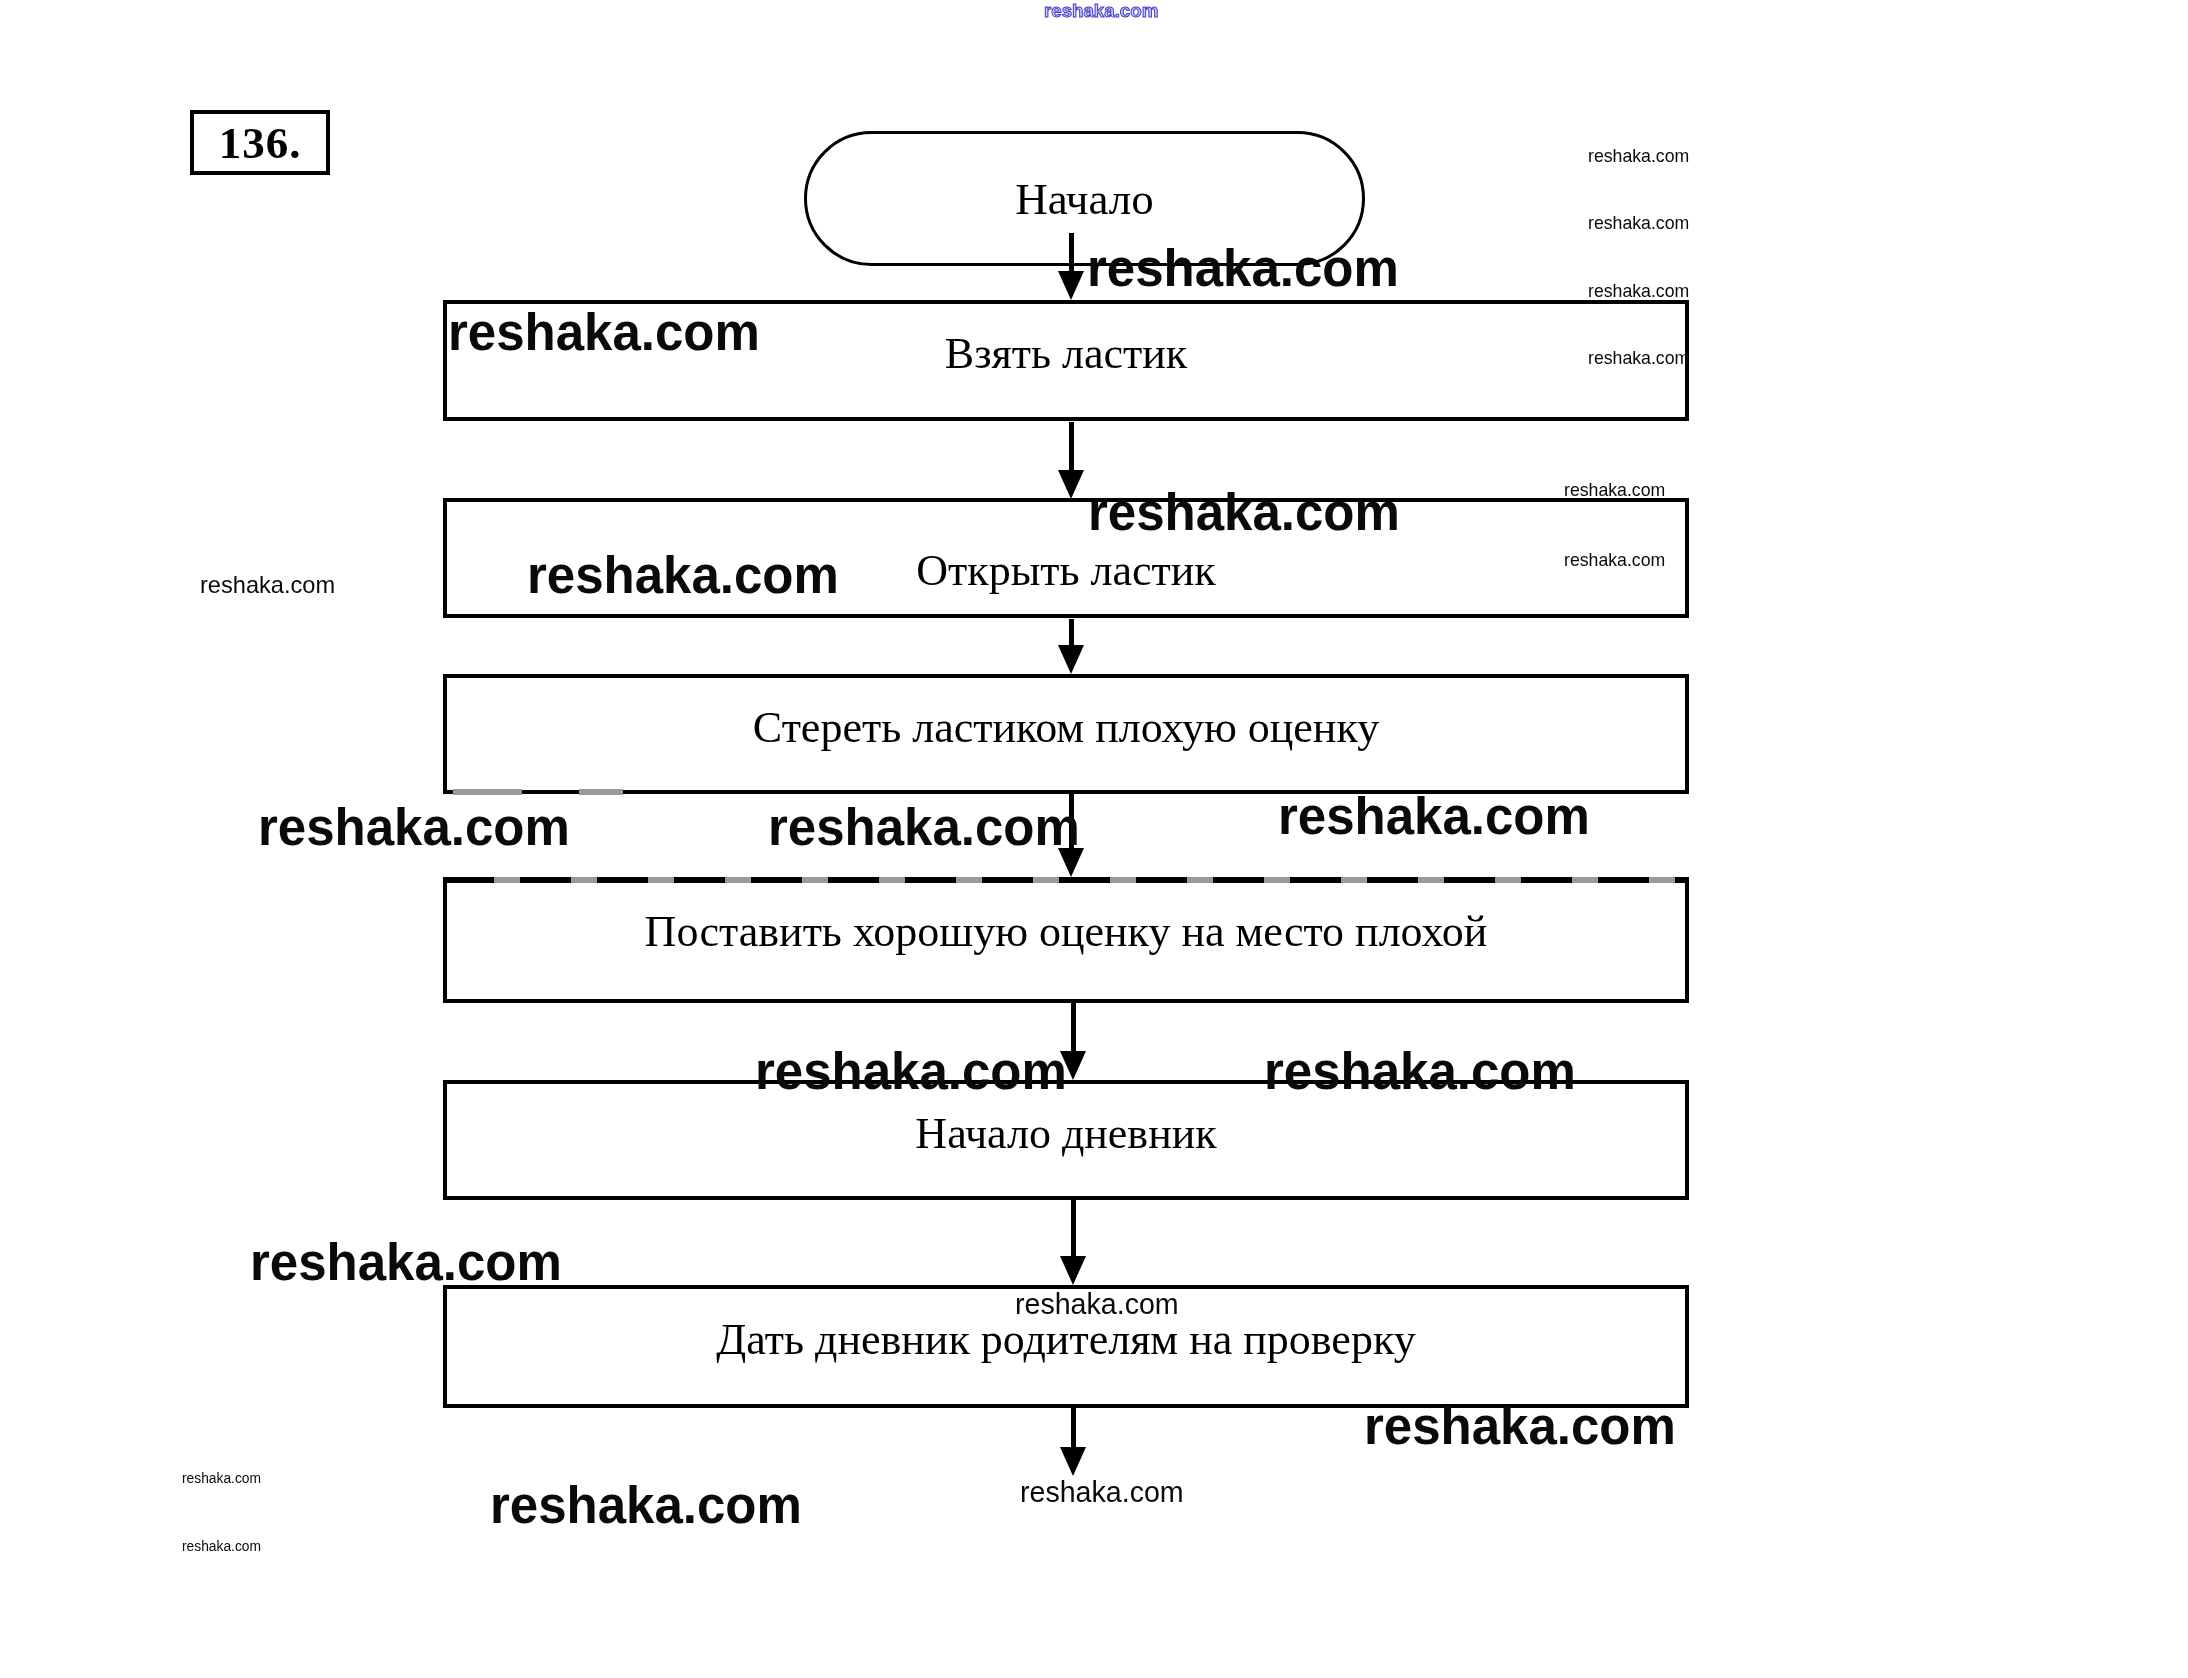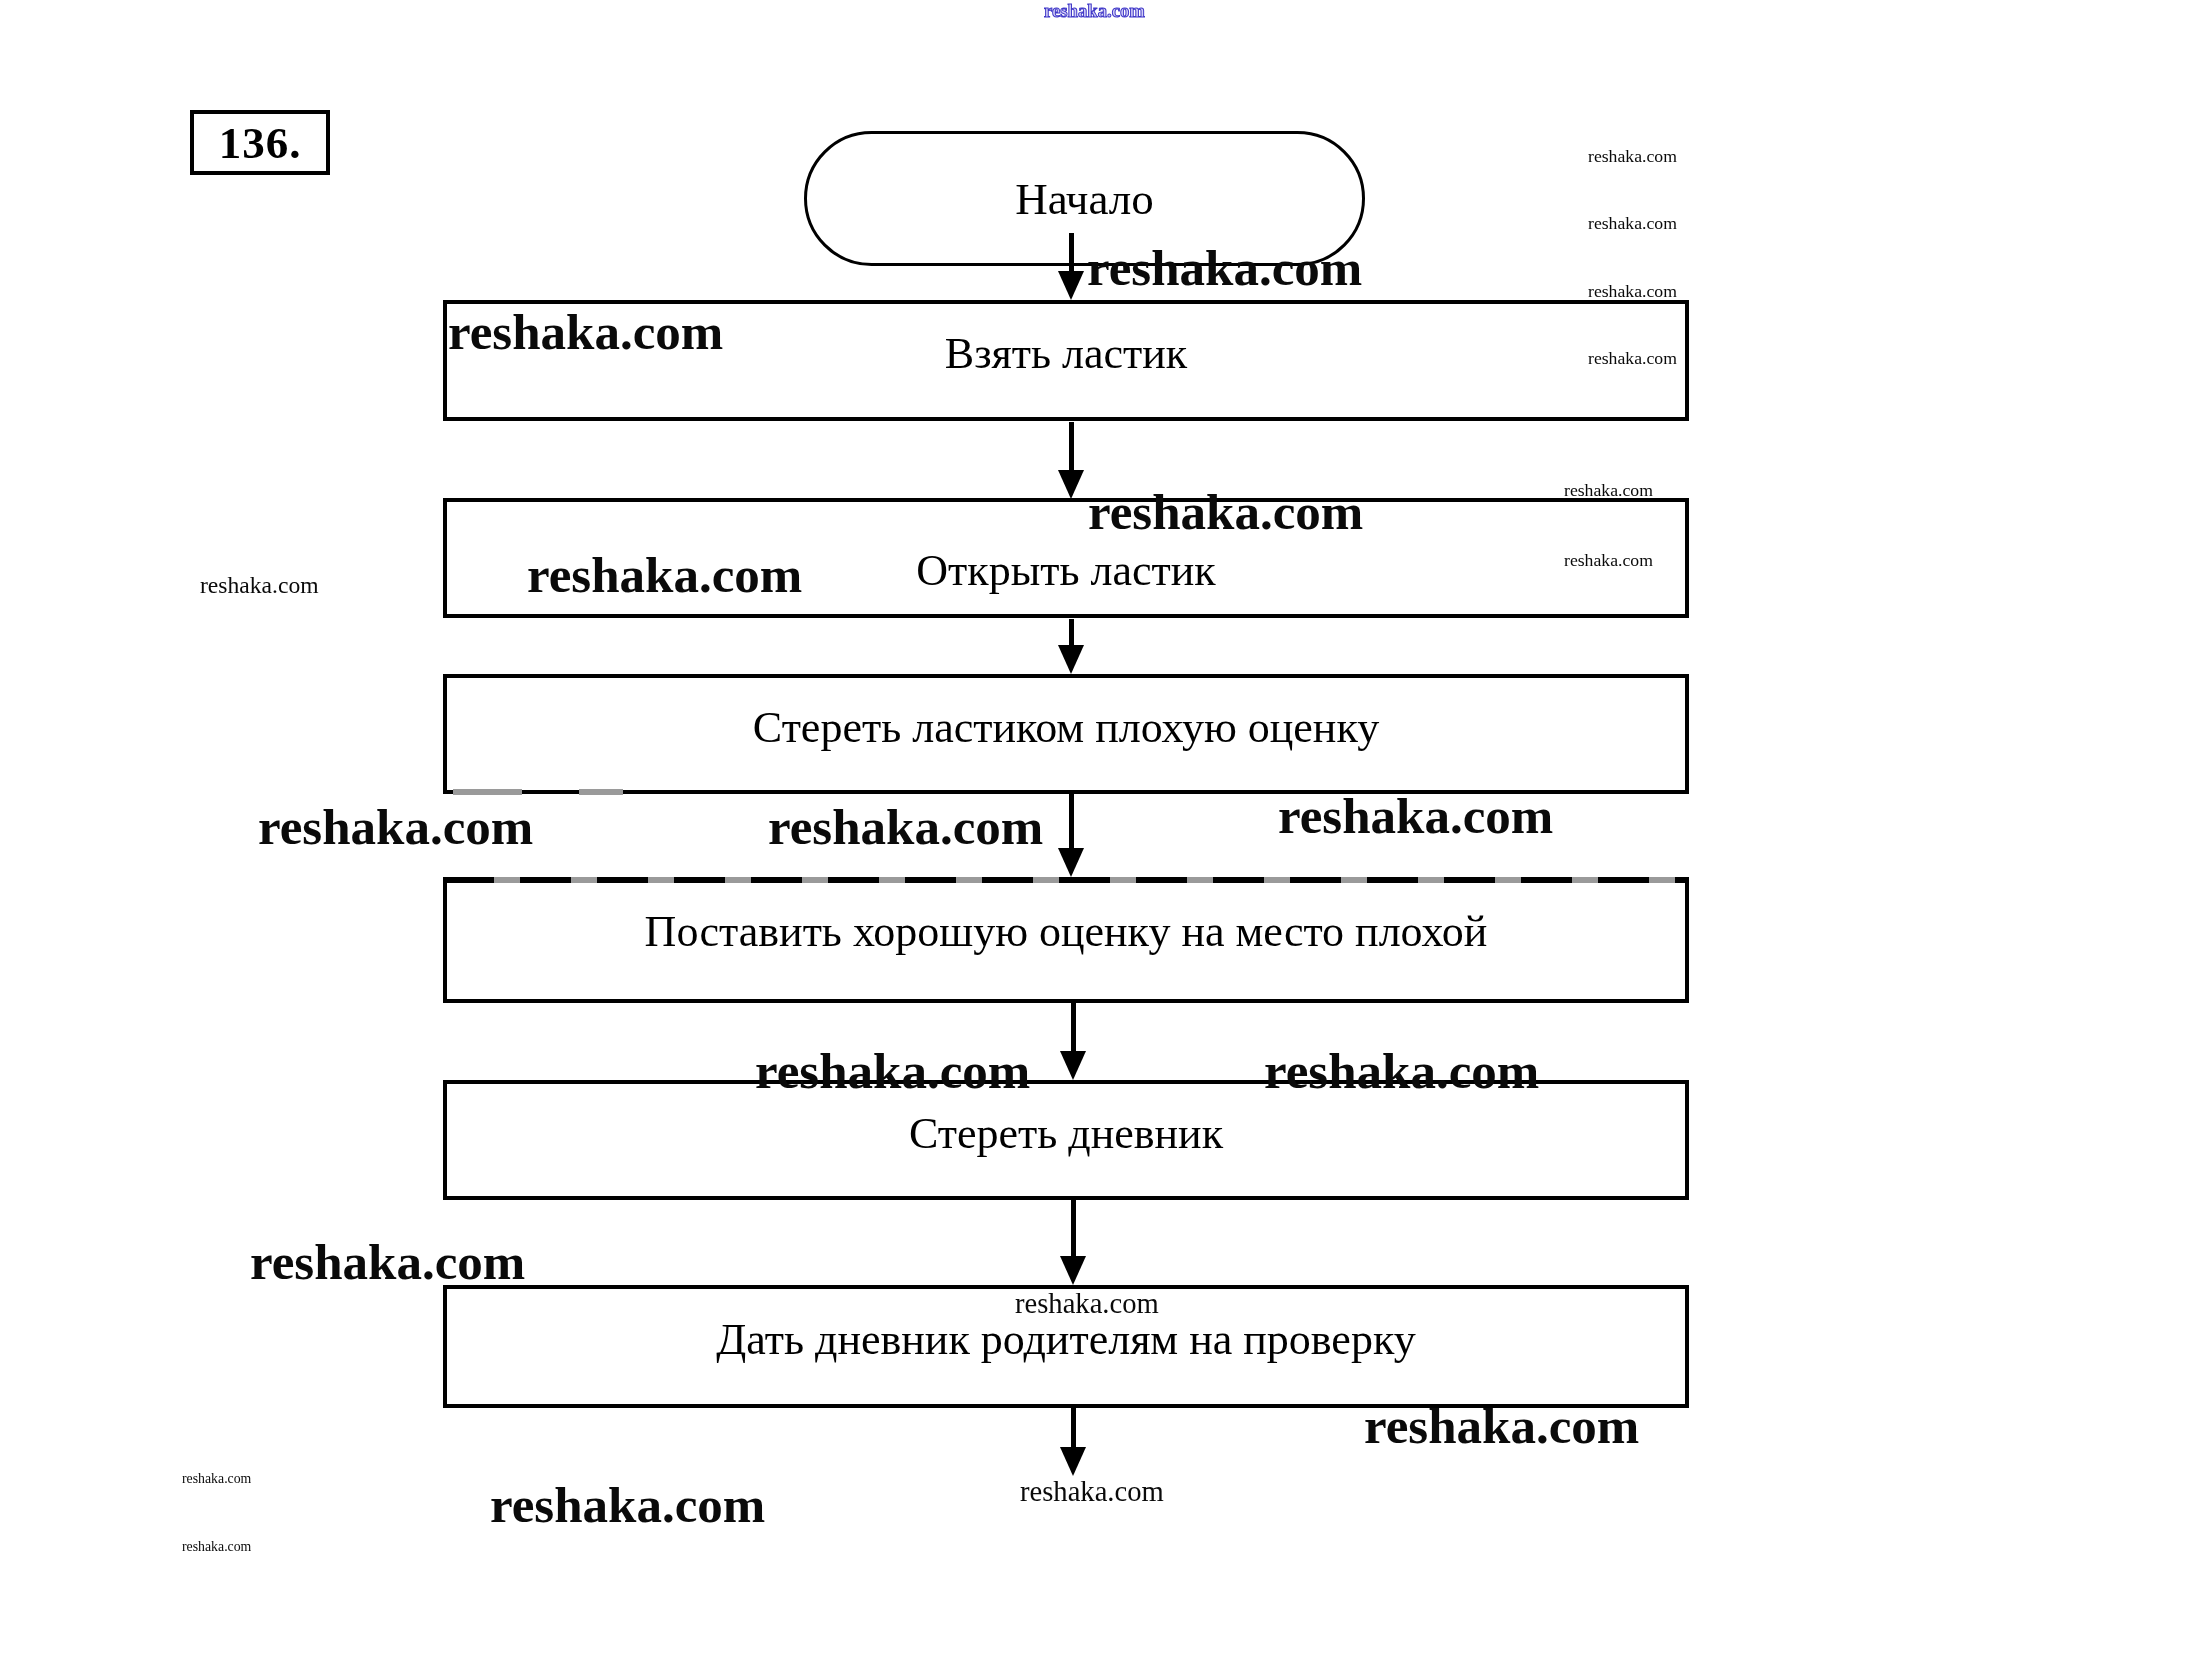--- a/index.html
+++ b/index.html
@@ -42,21 +42,21 @@
   .ghost-dash{position:absolute;height:5.9px;background:#9a9a9a;}
   
   .arrow{position:absolute;width:27.6px;}
   .arrow .line{position:absolute;left:10.8px;top:0;width:4.9px;background:#000;}
   .arrow .head{
     position:absolute;left:0;bottom:0;width:0;height:0;
     border-left:13.8px solid transparent;border-right:13.8px solid transparent;
     border-top:29.6px solid #000;
   }
   
-  .wm{position:absolute;font-family:Liberation Serif, serif;color:#0a0a0a;white-space:nowrap;line-height:1;}
+  .wm{position:absolute;font-family:Liberation Sans, sans-serif;color:#0a0a0a;white-space:nowrap;line-height:1;}
   .wm-lg{font-size:51px;font-weight:700;}
   .wm-md{font-size:23.6px;font-weight:400;}
   .wm-md2{font-size:28.6px;font-weight:400;}
   .wm-sm{font-size:17.7px;font-weight:400;}
   .wm-xs{font-size:13.8px;font-weight:400;}
   .wm-blue{
     font-size:18.7px;font-weight:700;color:rgba(122,112,228,0.35);
     -webkit-text-stroke:1px #4038c8;
   }
 </style>
@@ -109,21 +109,21 @@
     <span>Открыть ластик</span>
   </div>
   <div class="step s3">
     <span>Стереть ластиком плохую оценку</span>
   </div>
   <div class="step s4">
     <span>Поставить хорошую оценку на место плохой</span>
   </div>
   <div class="dash-top"></div>
   <div class="step s5">
-    <span>Стереть дневник</span>
+    <span>Начало дневник</span>
   </div>
   <div class="step s6">
     <span>Дать дневник родителям на проверку</span>
   </div>
 
   <div class="ghost-dash" style="left:453px;top:789px;width:69px;"></div>
   <div class="ghost-dash" style="left:579px;top:789px;width:44px;"></div>
 
 
   <div class="wm wm-lg" style="left:1087px;top:243px;">reshaka.com</div>

